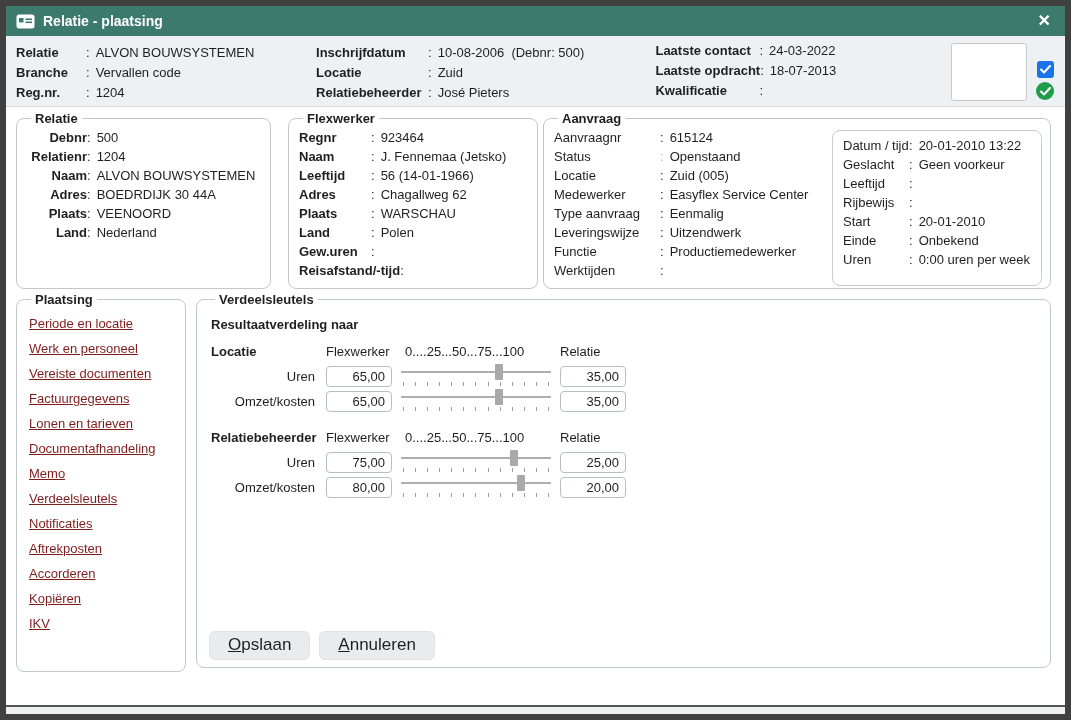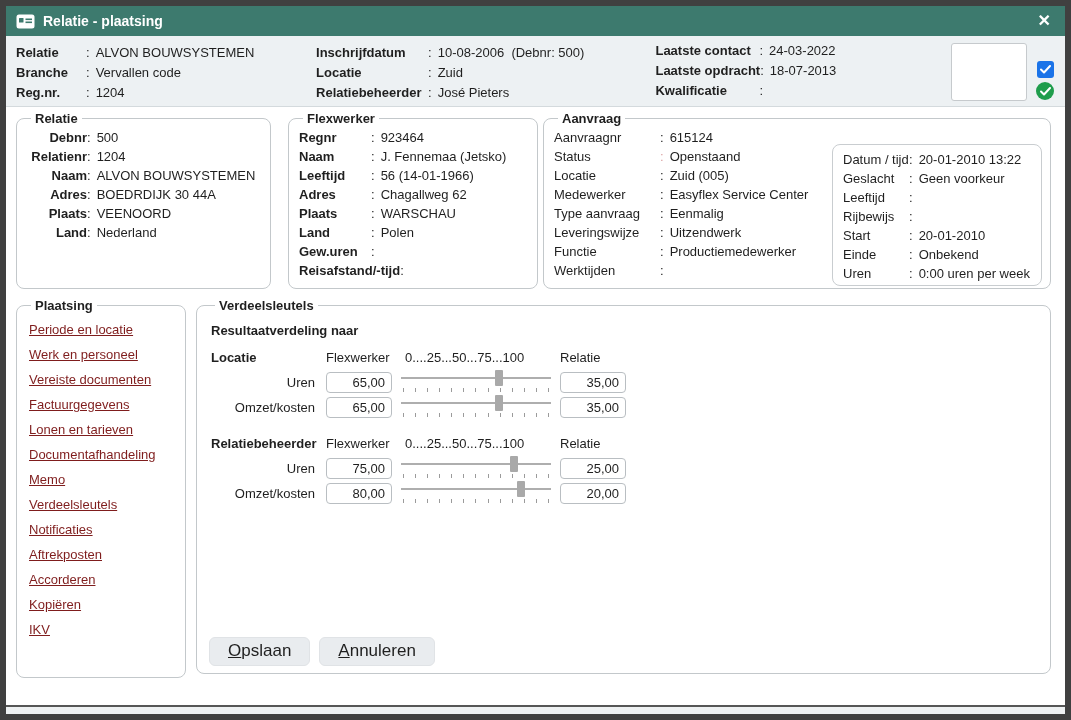--- a/index.html
+++ b/index.html
@@ -38,25 +38,25 @@
   .fs-relatie { width:255px; margin-right:17px; }
   .fs-flexwerker { width:250px; margin-right:5px; }
   .fs-aanvraag { flex:1; }
   .fs-relatie .inforow, .fs-flexwerker .inforow, .fs-aanvraag .inforow { line-height:19px; }
   .fs-relatie .lbl, .fs-flexwerker .lbl { font-weight:bold; }
   .fs-relatie .lbl { min-width:60px;text-align:right; }
   .fs-flexwerker .lbl { min-width:72px; }
   .aanvraag-cols { display:flex; height:160px; }
   .aanvraag-left { width:278px; }
   .aanvraag-left .lbl { min-width:106px; }
-  .aanvraag-right { flex:1; border:1px solid #c9cdd0; border-radius:8px; padding:5px 8px 5px 10px; margin-top:16px; margin-bottom:2px; }
+  .aanvraag-right { flex:1; border:1px solid #c9cdd0; border-radius:8px; padding:5px 8px 5px 10px; margin-top:2px; margin-bottom:2px; }
   .aanvraag-right .lbl { min-width:66px; }
   .aanvraag-left div.inforow:nth-of-type(2) .colon { color:#dba3a3; }
 
-  .bottomrow { display:flex; margin-top:9px; }
+  .bottomrow { display:flex; margin-top:3px; }
   .fs-plaatsing { width:170px; height:380px; margin-right:10px; padding-top:8px; }
   .menu-link { display:block; color:#7f1d1d; text-decoration:underline; line-height:18px; margin:0 0 7px 2px; cursor:pointer; white-space:nowrap; }
   .fs-verdeel { flex:1; height:376px; position:relative; padding-left:14px; }
 
   .vheading { font-weight:bold; margin:8px 0 10px 0; }
   .vgrid { display:grid; grid-template-columns:106px 66px 150px 66px; column-gap:9px; align-items:center; }
   .vhead { margin-bottom:3px; line-height:20px; }
   .vgroup { font-weight:bold; }
   .vcolhead { white-space:nowrap; }
   .vcolhead.scale { padding-left:4px; }

